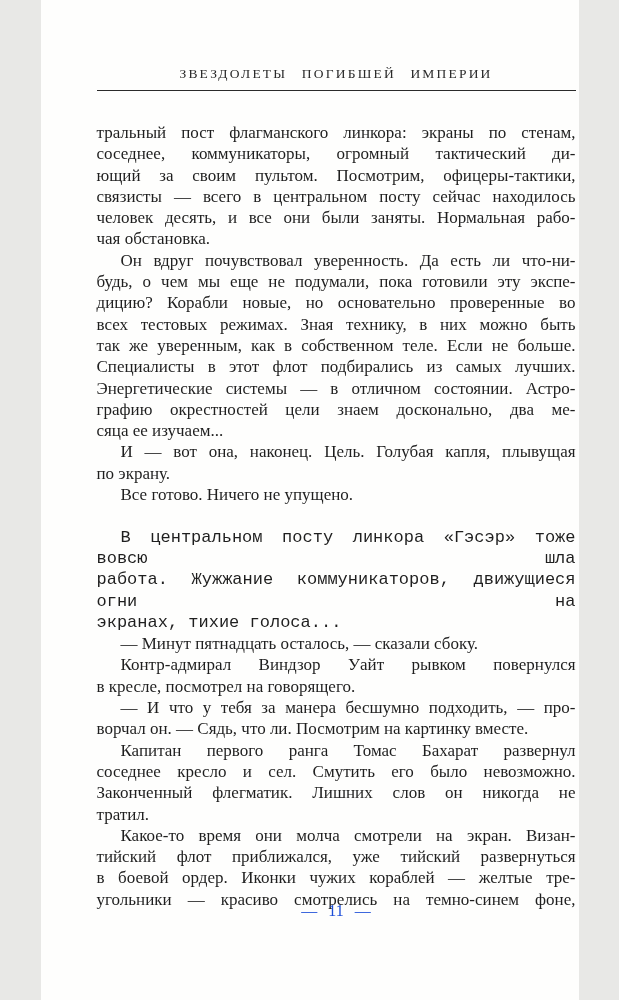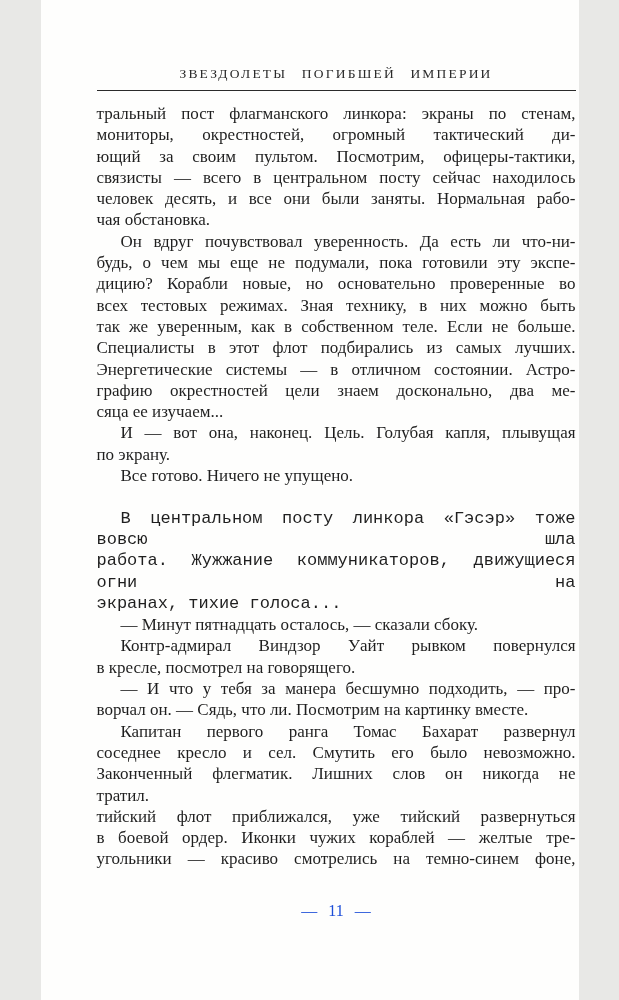--- a/index.html
+++ b/index.html
@@ -33,21 +33,21 @@
     position: absolute;
     left: 56px;
     top: 90px;
     width: 479px;
     height: 0;
     border-top: 1.6px solid #2b2b2b;
   }
   .page-body {
     position: absolute;
     left: 56px;
-    top: 103px;
+    top: 122px;
     width: 479px;
     font-size: 17px;
     line-height: 21.3px;
   }
   .para { margin: 0; }
   .para.section-break { margin-top: 21.3px; font-family: Liberation Mono, monospace; }
   .line {
     text-align: justify;
     text-align-last: justify;
     white-space: normal;
@@ -67,21 +67,21 @@
 </style>
 </head>
 <body>
 
 <div class="page">
   <div class="running-header">ЗВЕЗДОЛЕТЫ ПОГИБШЕЙ ИМПЕРИИ</div>
   <div class="header-rule"></div>
   <div class="page-body">
       <div class="para">
         <div class="line">тральный пост флагманского линкора: экраны по стенам,</div>
-        <div class="line">мониторы, окрестностей, огромный тактический ди-</div>
+        <div class="line">соседнее, коммуникаторы, огромный тактический ди-</div>
         <div class="line">ющий за своим пультом. Посмотрим, офицеры-тактики,</div>
         <div class="line">связисты — всего в центральном посту сейчас находилось</div>
         <div class="line">человек десять, и все они были заняты. Нормальная рабо-</div>
         <div class="line last">чая обстановка.</div>
       </div>
       <div class="para">
         <div class="line indent">Он вдруг почувствовал уверенность. Да есть ли что-ни-</div>
         <div class="line">будь, о чем мы еще не подумали, пока готовили эту экспе-</div>
         <div class="line">дицию? Корабли новые, но основательно проверенные во</div>
         <div class="line">всех тестовых режимах. Зная технику, в них можно быть</div>
@@ -114,19 +114,20 @@
         <div class="line indent">— И что у тебя за манера бесшумно подходить, — про-</div>
         <div class="line last">ворчал он. — Сядь, что ли. Посмотрим на картинку вместе.</div>
       </div>
       <div class="para">
         <div class="line indent">Капитан первого ранга Томас Бахарат развернул</div>
         <div class="line">соседнее кресло и сел. Смутить его было невозможно.</div>
         <div class="line">Законченный флегматик. Лишних слов он никогда не</div>
         <div class="line last">тратил.</div>
       </div>
       <div class="para">
+        <div class="line indent">Какое-то время они молча смотрели на экран. Визан-</div>
         <div class="line">тийский флот приближался, уже тийский развернуться</div>
         <div class="line">в боевой ордер. Иконки чужих кораблей — желтые тре-</div>
         <div class="line">угольники — красиво смотрелись на темно-синем фоне,</div>
       </div>
     </div>
   <div class="page-footer">— 11 —</div>
 </div>
 
 </body></html>

